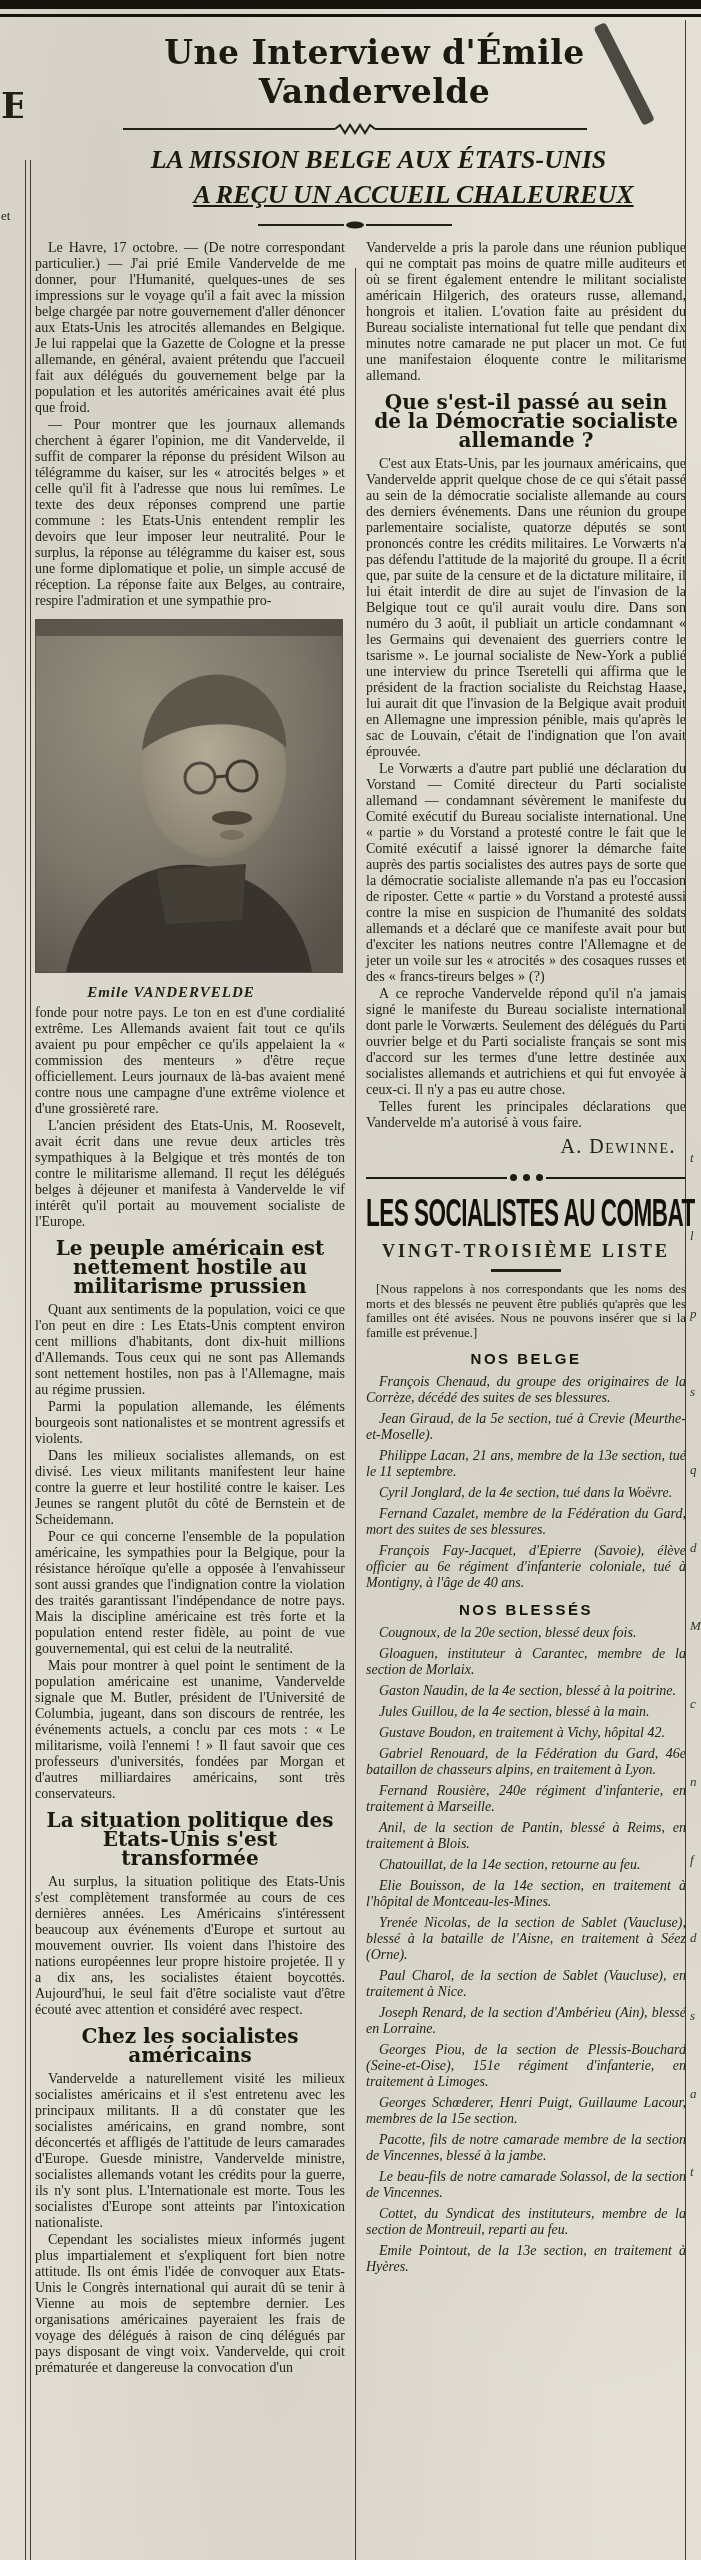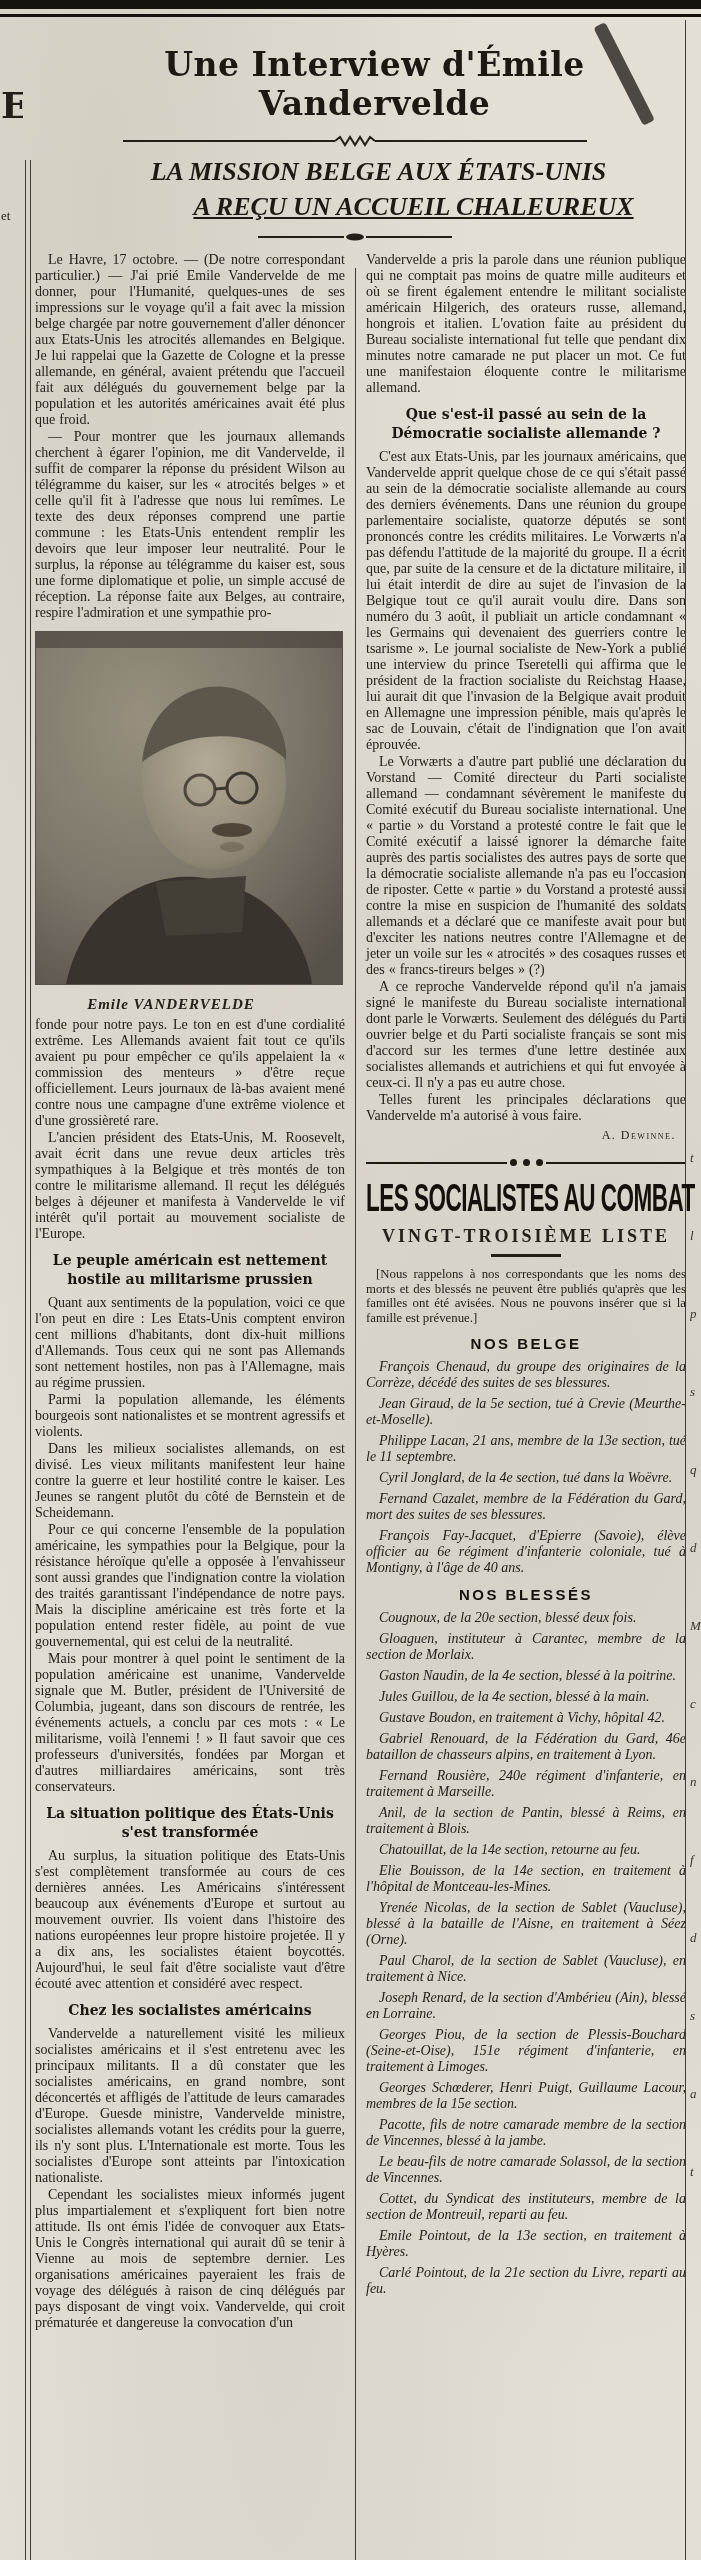--- a/index.html
+++ b/index.html
@@ -19,43 +19,43 @@
   .vrule{position:absolute;background:#3f3b33;width:1px;}
   .vrule.double{width:4px;background:transparent;border-left:1px solid #3f3b33;border-right:1px solid #3f3b33;}
   #rule-left{left:25px;top:160px;bottom:0;}
   #rule-gutter{left:355px;top:268px;bottom:0;}
   #rule-right{left:685px;top:20px;bottom:0;}
   .left-margin{position:absolute;left:1px;top:84px;width:22px;overflow:hidden;color:#221f19;}
   .frag-big{font-family:"DejaVu Serif",serif;font-weight:bold;font-size:36px;}
   .frag-small{margin-top:82px;font-size:13px;}
   .right-margin{position:absolute;left:690px;top:1150px;width:11px;display:flex;flex-direction:column;gap:62px;font-size:13px;font-style:italic;color:#36332b;overflow:hidden;}
   
-  .header{padding-top:28px;}
+  .header{padding-top:16px;}
   .title{margin:0 8px 0 56px;text-align:center;font-family:"DejaVu Serif",serif;font-weight:bold;font-size:33px;letter-spacing:.5px;color:#1c1913;}
   .orn-rule{display:flex;align-items:center;justify-content:center;margin:12px auto 8px auto;}
   .orn-rule .bar{height:2px;background:#221f18;flex:0 0 auto;}
   #title-rule{width:470px;margin-left:120px;}
   #title-rule .bar{width:212px;}
   .subtitle{margin:2px 0 0 56px;text-align:center;font-weight:bold;font-style:italic;font-size:26px;line-height:33px;color:#1d1a14;}
   .subtitle.line2{padding-left:70px;text-decoration:underline;}
   #subtitle-rule{width:210px;margin-left:250px;margin-top:9px;margin-bottom:4px;}
   #subtitle-rule .bar{width:86px;height:2px;}
   
   .columns{display:flex;margin:10px 0 0 35px;}
   .col{width:310px;}
   .col.right{width:320px;margin-left:21px;}
   p.body{margin:0 0 1px 0;text-indent:13px;text-align:justify;font-size:14px;line-height:16px;word-spacing:.5px;}
   #after-photo p:first-child, #right-top p:first-child{text-indent:0;}
-  .subhead{margin:9px 2px 6px 2px;text-align:center;font-family:"DejaVu Serif",serif;font-weight:bold;font-size:14px;line-height:19px;color:#1b1812;}
+  .subhead{margin:9px 2px 6px 2px;text-align:center;font-family:"DejaVu Serif",serif;font-weight:bold;font-size:20px;line-height:19px;color:#1b1812;}
   
   .photo{margin:10px 0 6px 0;width:272px;}
   .photo svg{display:block;width:306px;height:352px;border:1px solid #55504a;}
   .caption{margin-top:11px;text-align:center;font-weight:bold;font-style:italic;font-size:15px;letter-spacing:1px;}
   
-  .signature{margin:4px 10px 0 0;text-align:right;font-size:12px;font-variant:small-caps;letter-spacing:1.5px;}
+  .signature{margin:4px 10px 0 0;text-align:right;font-size:20px;font-variant:small-caps;letter-spacing:1.5px;}
   .dot-divider{display:flex;align-items:center;justify-content:center;margin:16px 0 10px 0;}
   .dot-divider .bar{height:2px;background:#1d1a14;flex:1;}
   .dot-divider .dot{width:7px;height:7px;border-radius:50%;background:#1d1a14;margin:0 3px;flex:0 0 auto;}
   
   .combat-heading{margin:2px 0 0 0;text-align:center;font-family:"Liberation Sans",sans-serif;font-weight:bold;font-size:22.5px;letter-spacing:-.5px;line-height:26px;transform:scaleY(1.75);transform-origin:center top;height:46px;white-space:nowrap;color:#14110c;}
   .liste-heading{margin:4px 0 0 0;text-align:center;font-weight:bold;font-size:18px;letter-spacing:3px;}
   #liste-rule{width:70px;margin:7px auto 10px auto;}
   #liste-rule .bar{width:70px;height:3px;}
   .notice{margin:2px 0 8px 0;text-align:justify;font-size:12.8px;line-height:14.5px;text-indent:10px;font-family:Liberation Serif, serif;}
   .list-head{margin:10px 0 7px 0;text-align:center;font-family:"Liberation Sans",sans-serif;font-weight:bold;font-size:15px;letter-spacing:2.5px;color:#16130e;}
@@ -240,18 +240,17 @@
           <p class="entry">Elie Bouisson, de la 14e section, en traitement à l'hôpital de Montceau-les-Mines.</p>
           <p class="entry">Yrenée Nicolas, de la section de Sablet (Vaucluse), blessé à la bataille de l'Aisne, en traitement à Séez (Orne).</p>
           <p class="entry">Paul Charol, de la section de Sablet (Vaucluse), en traitement à Nice.</p>
           <p class="entry">Joseph Renard, de la section d'Ambérieu (Ain), blessé en Lorraine.</p>
           <p class="entry">Georges Piou, de la section de Plessis-Bouchard (Seine-et-Oise), 151e régiment d'infanterie, en traitement à Limoges.</p>
           <p class="entry">Georges Schœderer, Henri Puigt, Guillaume Lacour, membres de la 15e section.</p>
           <p class="entry">Pacotte, fils de notre camarade membre de la section de Vincennes, blessé à la jambe.</p>
           <p class="entry">Le beau-fils de notre camarade Solassol, de la section de Vincennes.</p>
           <p class="entry">Cottet, du Syndicat des instituteurs, membre de la section de Montreuil, reparti au feu.</p>
           <p class="entry">Emile Pointout, de la 13e section, en traitement à Hyères.</p>
-          <p class="entry">Carlé Pointout, de la 21e section du Livre, reparti au feu.</p>
         </div>
     </div>
 
   </div>
 </div>
 
 </body></html>

